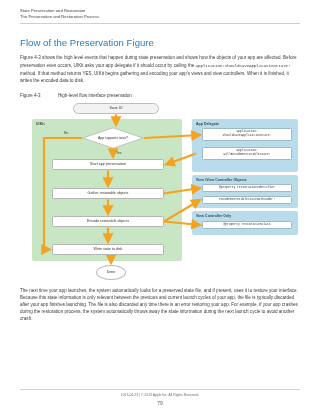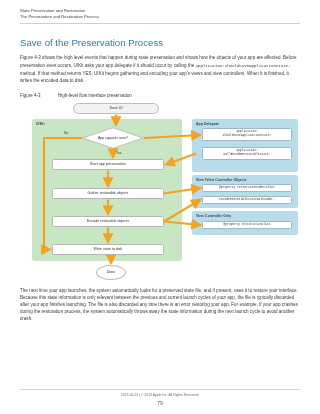--- a/index.html
+++ b/index.html
@@ -237,21 +237,21 @@
 </head>
 <body>
 
 <div class="page">
 
   <div class="runhead">
     <div class="line">State Preservation and Restoration</div>
     <div class="line">The Preservation and Restoration Process</div>
   </div>
 
-  <div class="sec-title">Save of the Preservation Process</div>
+  <div class="sec-title">Flow of the Preservation Figure</div>
 
   <div class="para"><span>Figure 4-3 shows the high level events that happen during state preservation and shows how the objects of your app are affected. Before preservation even occurs, UIKit asks your app delegate if it should occur by calling the </span><span class="mono">application:shouldSaveApplicationState:</span><span> method. If that method returns YES, UIKit begins gathering and encoding your app’s views and view controllers. When it is finished, it writes the encoded data to disk.</span></div>
 
   <div class="fig-caption">
     <span class="fig-num">Figure 4-3</span>
     <span class="fig-text">High-level flow interface preservation</span>
   </div>
 
   <div class="diagram">
 

